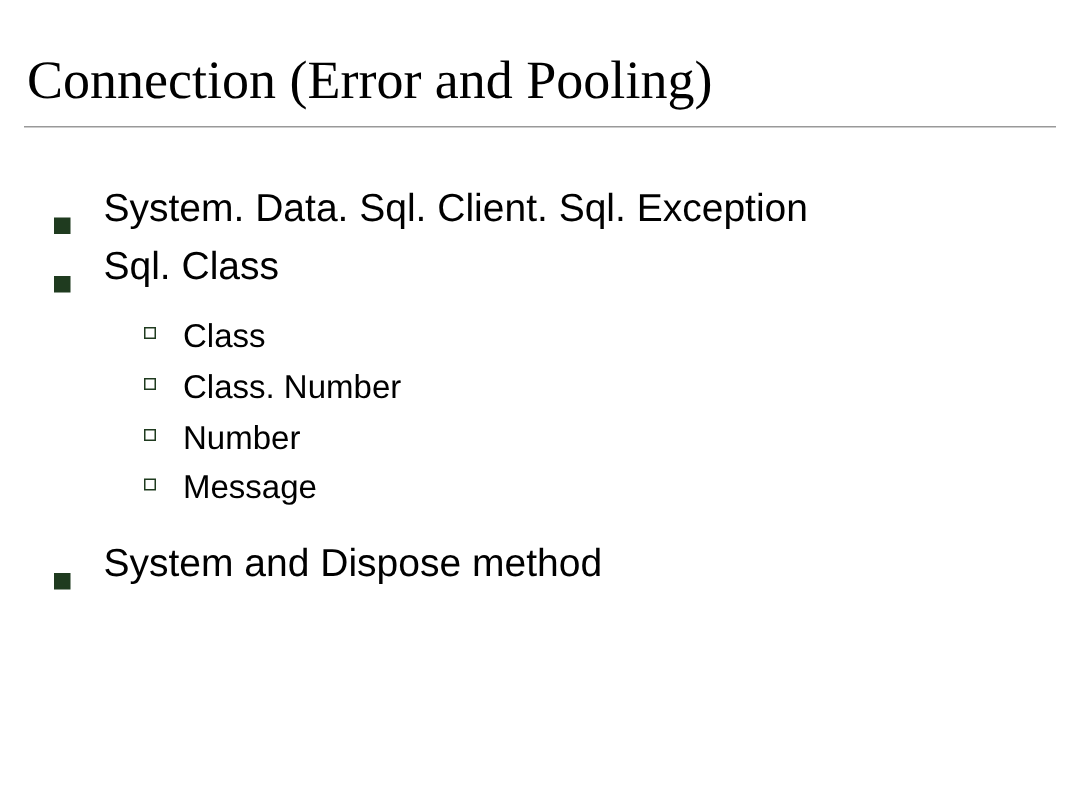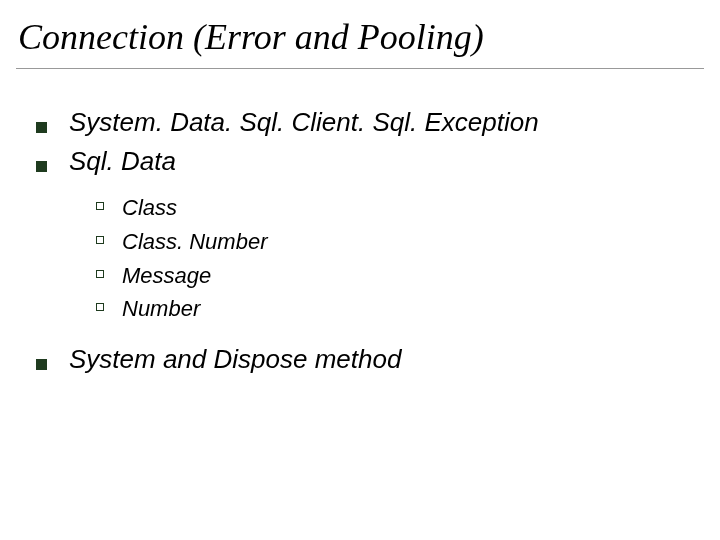--- a/index.html
+++ b/index.html
@@ -1,37 +1,36 @@
 <!DOCTYPE html>
 <html><head>
 <meta charset="utf-8">
 <style>
   * { margin: 0; padding: 0; box-sizing: border-box; }
   html, body { width: 720px; height: 540px; background: #fff; font-family: Arial, Helvetica, sans-serif; color: #000; }
   .slide {
     width: 720px;
     height: 452px;
-    padding: 12px 16px 16px 16px;
+    padding: 28px 16px 16px 16px;
     position: relative;
-    font-style: italic;
   }
   .title {
     font-family: "Times New Roman", Times, serif;
     font-size: 36px;
     font-weight: 400;
     padding: 4px 2px 10px 2px;
     border-bottom: 1px solid #999;
     margin-bottom: 36px;
   }
   .body {
     padding-left: 20px;
   }
   .lvl1 {
     display: flex;
-    align-items: center;
+    align-items: flex-end;
     margin-bottom: 4px;
   }
   .lvl1 .bullet {
     width: 11px;
     height: 11px;
     background: #1f3b1f;
     margin-top: 10px;
     margin-right: 22px;
     flex: 0 0 auto;
   }
@@ -70,39 +69,39 @@
   <div class="title">Connection (Error and Pooling)</div>
 
   <div class="body">
 
     <div class="lvl1">
       <span class="bullet"></span>
       <span class="text">System. Data. Sql. Client. Sql. Exception</span>
     </div>
     <div class="lvl1">
       <span class="bullet"></span>
-      <span class="text">Sql. Data</span>
+      <span class="text">Sql. Class</span>
     </div>
 
     <div class="sublist">
       <div class="lvl2">
         <span class="bullet"></span>
         <span class="text">Class</span>
       </div>
       <div class="lvl2">
         <span class="bullet"></span>
         <span class="text">Class. Number</span>
       </div>
       <div class="lvl2">
         <span class="bullet"></span>
-        <span class="text">Message</span>
+        <span class="text">Number</span>
       </div>
       <div class="lvl2">
         <span class="bullet"></span>
-        <span class="text">Number</span>
+        <span class="text">Message</span>
       </div>
     </div>
 
     <div class="lvl1">
       <span class="bullet"></span>
       <span class="text">System and Dispose method</span>
     </div>
 
   </div>
 </div>

